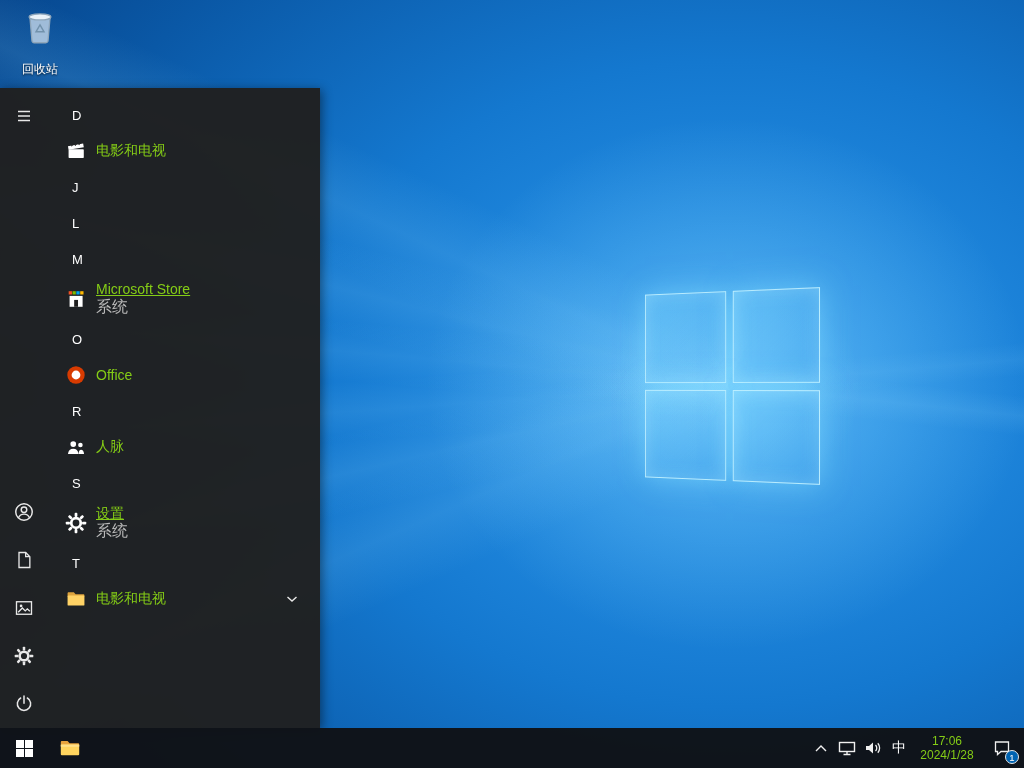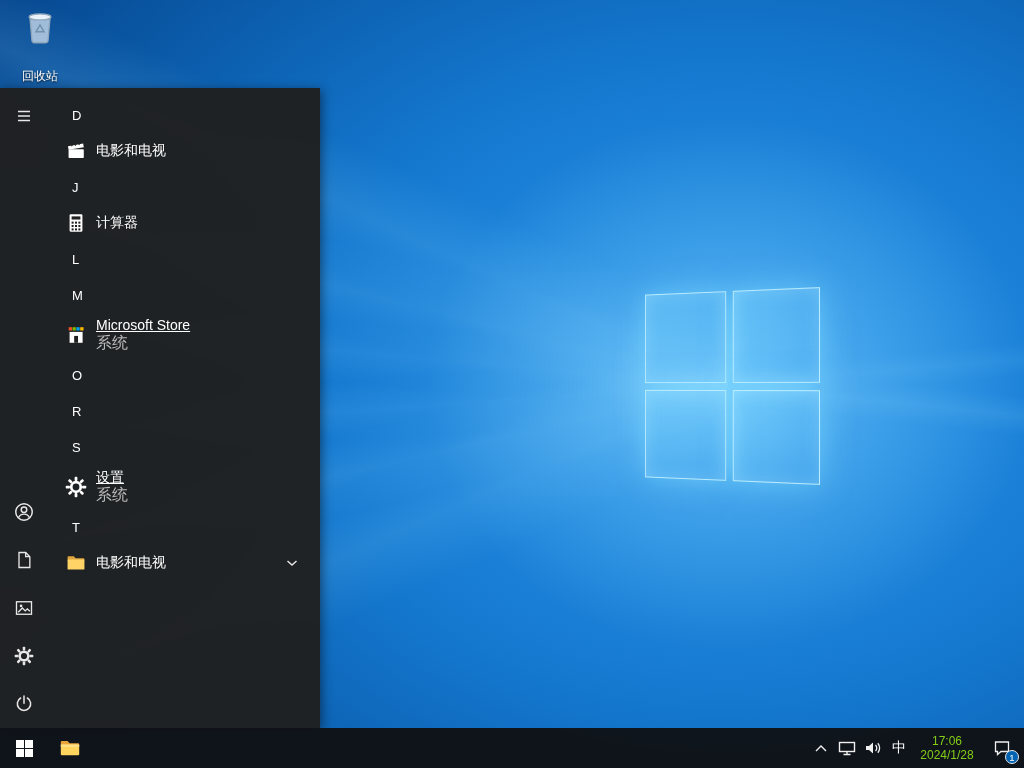--- a/index.html
+++ b/index.html
@@ -27,38 +27,38 @@
       background:radial-gradient(closest-side,rgba(130,215,255,0.38),rgba(130,215,255,0) 72%);}
   .win-logo{position:absolute;left:636px;top:291px;width:186px;height:190px;
       display:grid;grid-template-columns:1fr 1fr;grid-template-rows:1fr 1fr;gap:7px;
       transform:perspective(800px) rotateY(-20deg);}
   .pane{background:linear-gradient(135deg,rgba(125,214,255,0.40),rgba(70,165,238,0.26));
       border:1.5px solid rgba(195,242,255,0.9);
       box-shadow:0 0 26px rgba(130,220,255,0.55), inset 0 0 18px rgba(185,240,255,0.3);}
 
   
   .desktop-icon{position:absolute;left:8px;top:6px;width:64px;text-align:center;cursor:default;}
-  .desktop-icon .icon-label{margin-top:16px;font-size:12px;color:#fff;text-shadow:0 1px 2px rgba(0,0,0,.85);}
+  .desktop-icon .icon-label{margin-top:9px;font-size:12px;color:#fff;text-shadow:0 1px 2px rgba(0,0,0,.85);}
 
   
   .start-menu{position:absolute;left:0;top:88px;width:320px;height:640px;
       background:rgba(32,32,32,0.97);display:flex;z-index:5;overflow:hidden;
       box-shadow:2px 2px 10px rgba(0,0,0,0.45);color:#fff;}
   .rail{width:48px;flex-shrink:0;display:flex;flex-direction:column;align-items:center;}
   .rail-btn{width:48px;height:48px;display:flex;align-items:center;justify-content:center;cursor:pointer;}
   .rail-spacer{flex:1;}
   .rail-top{margin-top:4px;}
   .app-list{flex:1;display:flex;flex-direction:column;padding-top:9px;overflow:hidden;}
   .row{display:flex;align-items:center;height:36px;flex-shrink:0;cursor:pointer;}
   .row.header{padding-left:24px;font-size:13px;color:#fff;}
   .row.app{padding-left:16px;}
   .row.two{height:44px;}
   .app-icon{width:24px;height:24px;display:flex;align-items:center;justify-content:center;flex-shrink:0;}
   .app-icon svg{display:block;}
-  .app-label{font-size:14px;color:#ffffff;margin-left:8px;white-space:nowrap;}
+  .app-label{font-size:14px;color:#84cc16;margin-left:8px;white-space:nowrap;}
   .app-text{display:flex;flex-direction:column;margin-left:8px;line-height:1.15;}
   .app-text .app-label{margin-left:0;text-decoration:underline;}
   .app-sub{font-size:16px;color:#b9b9b9;margin-top:1px;}
   .chev{margin-left:auto;margin-right:22px;display:flex;align-items:center;}
 
   
   .taskbar{position:absolute;left:0;top:728px;width:1024px;height:40px;
       background:rgba(16,18,22,0.97);display:flex;align-items:center;z-index:10;color:#fff;}
   .task-btn{height:40px;display:flex;align-items:center;justify-content:center;cursor:pointer;}
   .start-btn{width:48px;}
@@ -169,40 +169,20 @@
             <path d="M7 6.9l1.8-2.7M11 6.2l1.8-2.7M15 5.5l1.8-2.7" stroke="#202020" stroke-width="1.1"></path>
           </svg>
         </span>
         <span class="app-label">电影和电视</span>
       </div>
 
       <div class="row header">
           <span>J</span>
         </div>
 
-      <div class="row app">
-        <span class="app-icon">
-          <svg width="22" height="22" viewBox="0 0 24 24">
-            <rect x="5" y="2.5" width="14" height="19" rx="1.2" fill="#fff"></rect>
-            <rect x="7.2" y="4.8" width="9.6" height="3.4" fill="#202020"></rect>
-            <g fill="#202020">
-              <rect x="7.2" y="10.5" width="2.2" height="2.2"></rect>
-                <rect x="10.9" y="10.5" width="2.2" height="2.2"></rect>
-                <rect x="14.6" y="10.5" width="2.2" height="2.2"></rect>
-              <rect x="7.2" y="14.2" width="2.2" height="2.2"></rect>
-                <rect x="10.9" y="14.2" width="2.2" height="2.2"></rect>
-                <rect x="14.6" y="14.2" width="2.2" height="2.2"></rect>
-              <rect x="7.2" y="17.9" width="2.2" height="2.2"></rect>
-                <rect x="10.9" y="17.9" width="2.2" height="2.2"></rect>
-                <rect x="14.6" y="17.9" width="2.2" height="2.2"></rect>
-            </g>
-          </svg>
-        </span>
-        <span class="app-label">计算器</span>
-      </div>
 
       <div class="row header">
           <span>L</span>
         </div>
 
 
       <div class="row header">
           <span>M</span>
         </div>
 
@@ -221,25 +201,45 @@
         <span class="app-text">
           <span class="app-label">Microsoft Store</span>
           <span class="app-sub">系统</span>
         </span>
       </div>
 
       <div class="row header">
           <span>O</span>
         </div>
 
+      <div class="row app">
+        <span class="app-icon">
+          <svg width="22" height="22" viewBox="0 0 24 24">
+            <circle cx="12" cy="12" r="9.5" fill="#d83b01"></circle>
+            <circle cx="12" cy="12" r="4.8" fill="#fff"></circle>
+          </svg>
+        </span>
+        <span class="app-label">Office</span>
+      </div>
 
       <div class="row header">
           <span>R</span>
         </div>
 
+      <div class="row app">
+        <span class="app-icon">
+          <svg width="22" height="22" viewBox="0 0 24 24" fill="#fff">
+            <circle cx="9" cy="8.8" r="3.1"></circle>
+            <path d="M3.2 19.5c.3-3.6 2.7-5.6 5.8-5.6s5.5 2 5.8 5.6z"></path>
+            <circle cx="16.8" cy="9.8" r="2.5"></circle>
+            <path d="M14.8 19.5c.2-2.9 1-4.6 2.7-4.6 1.7 0 3.1 1.7 3.3 4.6z"></path>
+          </svg>
+        </span>
+        <span class="app-label">人脉</span>
+      </div>
 
       <div class="row header">
           <span>S</span>
         </div>
 
       <div class="row app two">
         <span class="app-icon">
           <svg width="22" height="22" viewBox="0 0 24 24">
             <g fill="#fff" transform="translate(12,12)">
               <rect x="-1.5" y="-11.2" width="3" height="4.6" rx="1"></rect>

